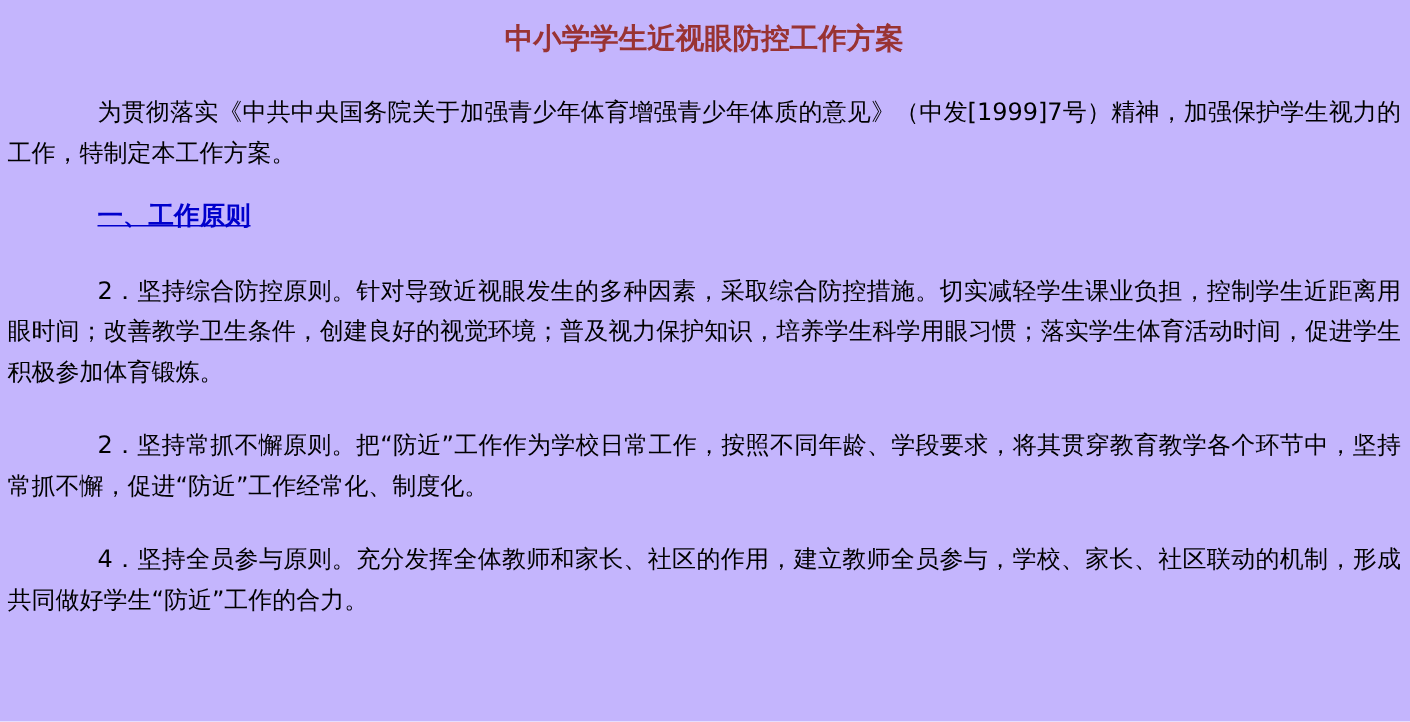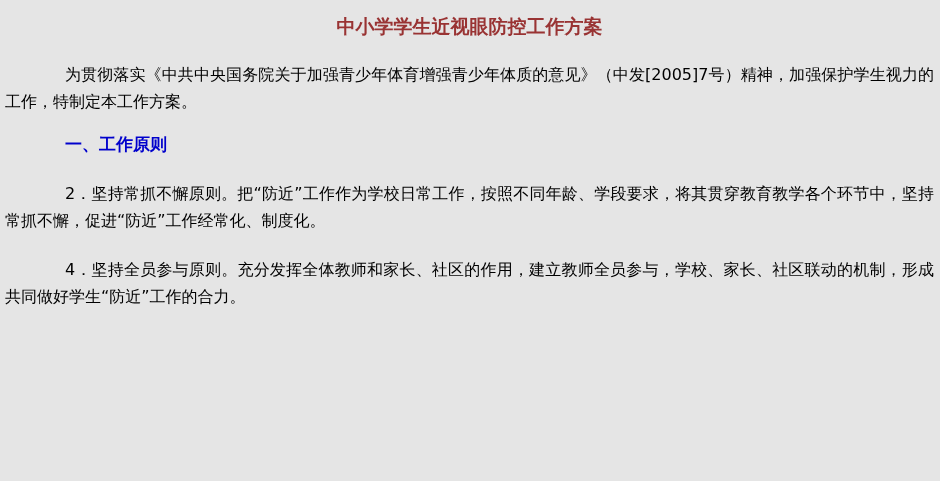--- a/index.html
+++ b/index.html
@@ -5,21 +5,21 @@
   html, body {
     margin: 0;
     padding: 0;
     background: #ffffff;
   }
   .doc {
     position: relative;
     width: 940px;
     height: 481px;
     box-sizing: border-box;
-    background: #e5e5e5;
+    background: #c4b5fd;
     overflow: hidden;
     padding: 6px 6px 0 5px;
     font-family: "DejaVu Sans", sans-serif;
     color: #000000;
   }
   .doc-title {
     margin: 7px 0 0 0;
     text-align: center;
     font-size: 19px;
     line-height: 26px;
@@ -33,30 +33,32 @@
     text-indent: 60px;
     text-align: justify;
   }
   .section-heading {
     margin: 16px 0 0 0;
     font-size: 17px;
     line-height: 27px;
     font-weight: bold;
     color: #0000cc;
     text-indent: 60px;
+    text-decoration: underline;
   }
 </style>
 </head>
 <body>
 
 <div class="doc">
   <h1 class="doc-title">中小学学生近视眼防控工作方案</h1>
 
-  <p class="para">为贯彻落实《中共中央国务院关于加强青少年体育增强青少年体质的意见》（中发[2005]7号）精神，加强保护学生视力的工作，特制定本工作方案。</p>
+  <p class="para">为贯彻落实《中共中央国务院关于加强青少年体育增强青少年体质的意见》（中发[1999]7号）精神，加强保护学生视力的工作，特制定本工作方案。</p>
 
   <h2 class="section-heading">一、工作原则</h2>
 
 
+  <p class="para">2．坚持综合防控原则。针对导致近视眼发生的多种因素，采取综合防控措施。切实减轻学生课业负担，控制学生近距离用眼时间；改善教学卫生条件，创建良好的视觉环境；普及视力保护知识，培养学生科学用眼习惯；落实学生体育活动时间，促进学生积极参加体育锻炼。</p>
 
   <p class="para">2．坚持常抓不懈原则。把“防近”工作作为学校日常工作，按照不同年龄、学段要求，将其贯穿教育教学各个环节中，坚持常抓不懈，促进“防近”工作经常化、制度化。</p>
 
   <p class="para">4．坚持全员参与原则。充分发挥全体教师和家长、社区的作用，建立教师全员参与，学校、家长、社区联动的机制，形成共同做好学生“防近”工作的合力。</p>
 </div>
 
 </body></html>

